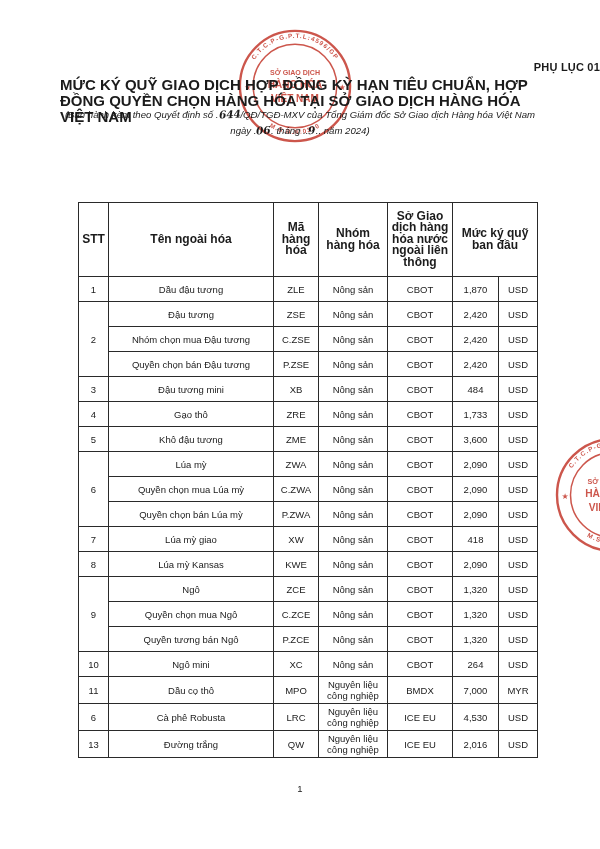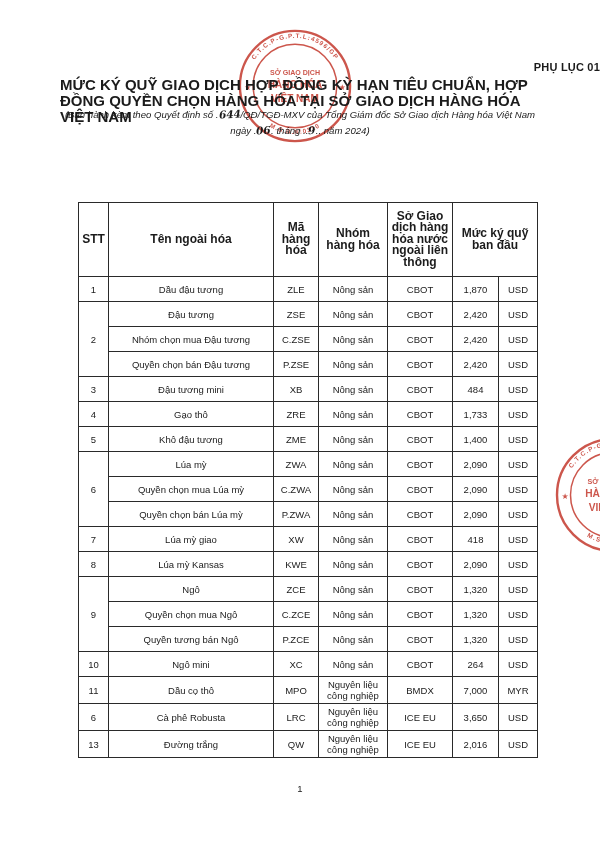--- a/index.html
+++ b/index.html
@@ -166,21 +166,21 @@
           <td class="c-exch">CBOT</td>
           <td class="c-val">1,733</td>
           <td class="c-cur">USD</td>
         </tr>
         <tr>
           <td rowspan="1" class="c-stt">5</td>
           <td class="c-name">Khô đậu tương</td>
           <td class="c-code">ZME</td>
           <td class="c-group">Nông sản</td>
           <td class="c-exch">CBOT</td>
-          <td class="c-val">1,400</td>
+          <td class="c-val">3,600</td>
           <td class="c-cur">USD</td>
         </tr>
         <tr>
           <td rowspan="3" class="c-stt">6</td>
           <td class="c-name">Lúa mỳ</td>
           <td class="c-code">ZWA</td>
           <td class="c-group">Nông sản</td>
           <td class="c-exch">CBOT</td>
           <td class="c-val">2,090</td>
           <td class="c-cur">USD</td>
@@ -261,21 +261,21 @@
           <td class="c-exch">BMDX</td>
           <td class="c-val">7,000</td>
           <td class="c-cur">MYR</td>
         </tr>
         <tr>
           <td rowspan="1" class="c-stt">6</td>
           <td class="c-name">Cà phê Robusta</td>
           <td class="c-code">LRC</td>
           <td class="c-group">Nguyên liệu công nghiệp</td>
           <td class="c-exch">ICE EU</td>
-          <td class="c-val">3,650</td>
+          <td class="c-val">4,530</td>
           <td class="c-cur">USD</td>
         </tr>
         <tr>
           <td rowspan="1" class="c-stt">13</td>
           <td class="c-name">Đường trắng</td>
           <td class="c-code">QW</td>
           <td class="c-group">Nguyên liệu công nghiệp</td>
           <td class="c-exch">ICE EU</td>
           <td class="c-val">2,016</td>
           <td class="c-cur">USD</td>

